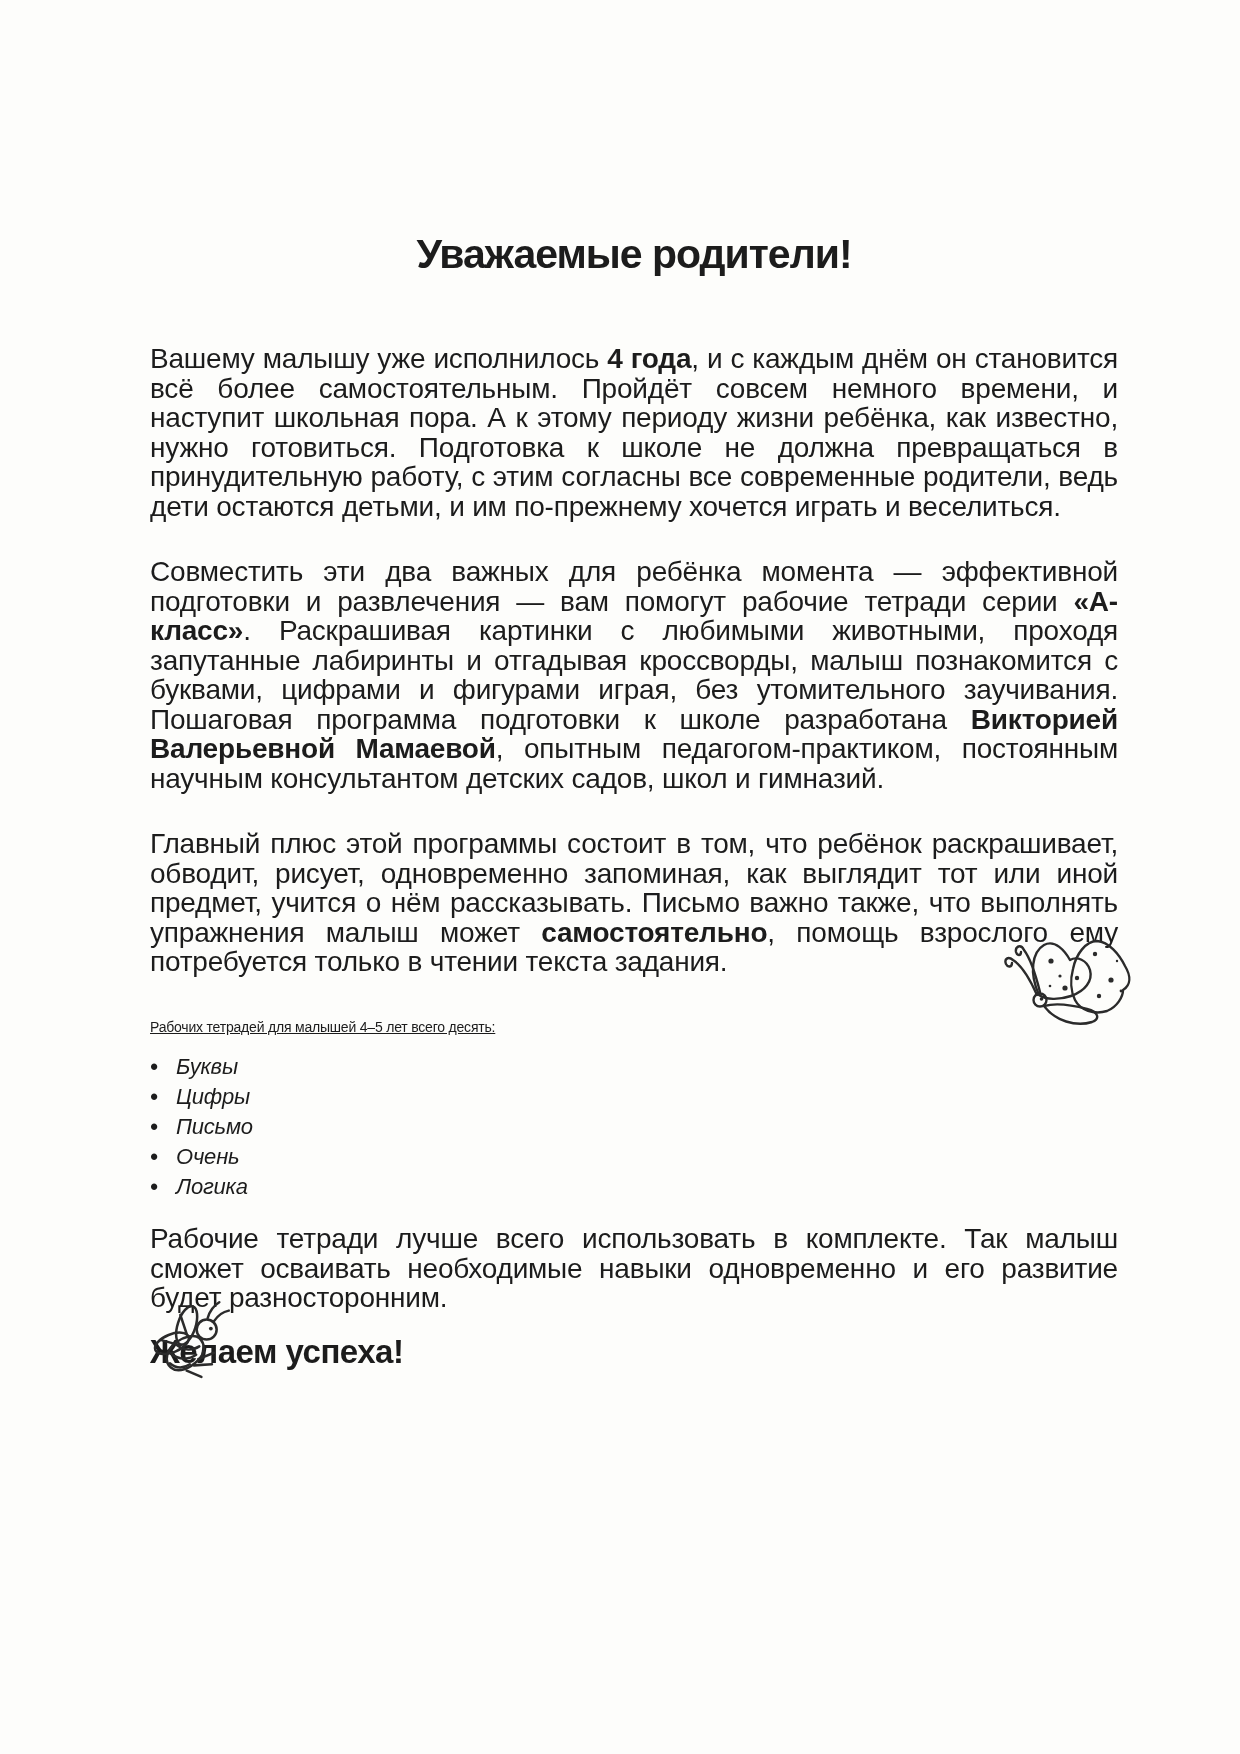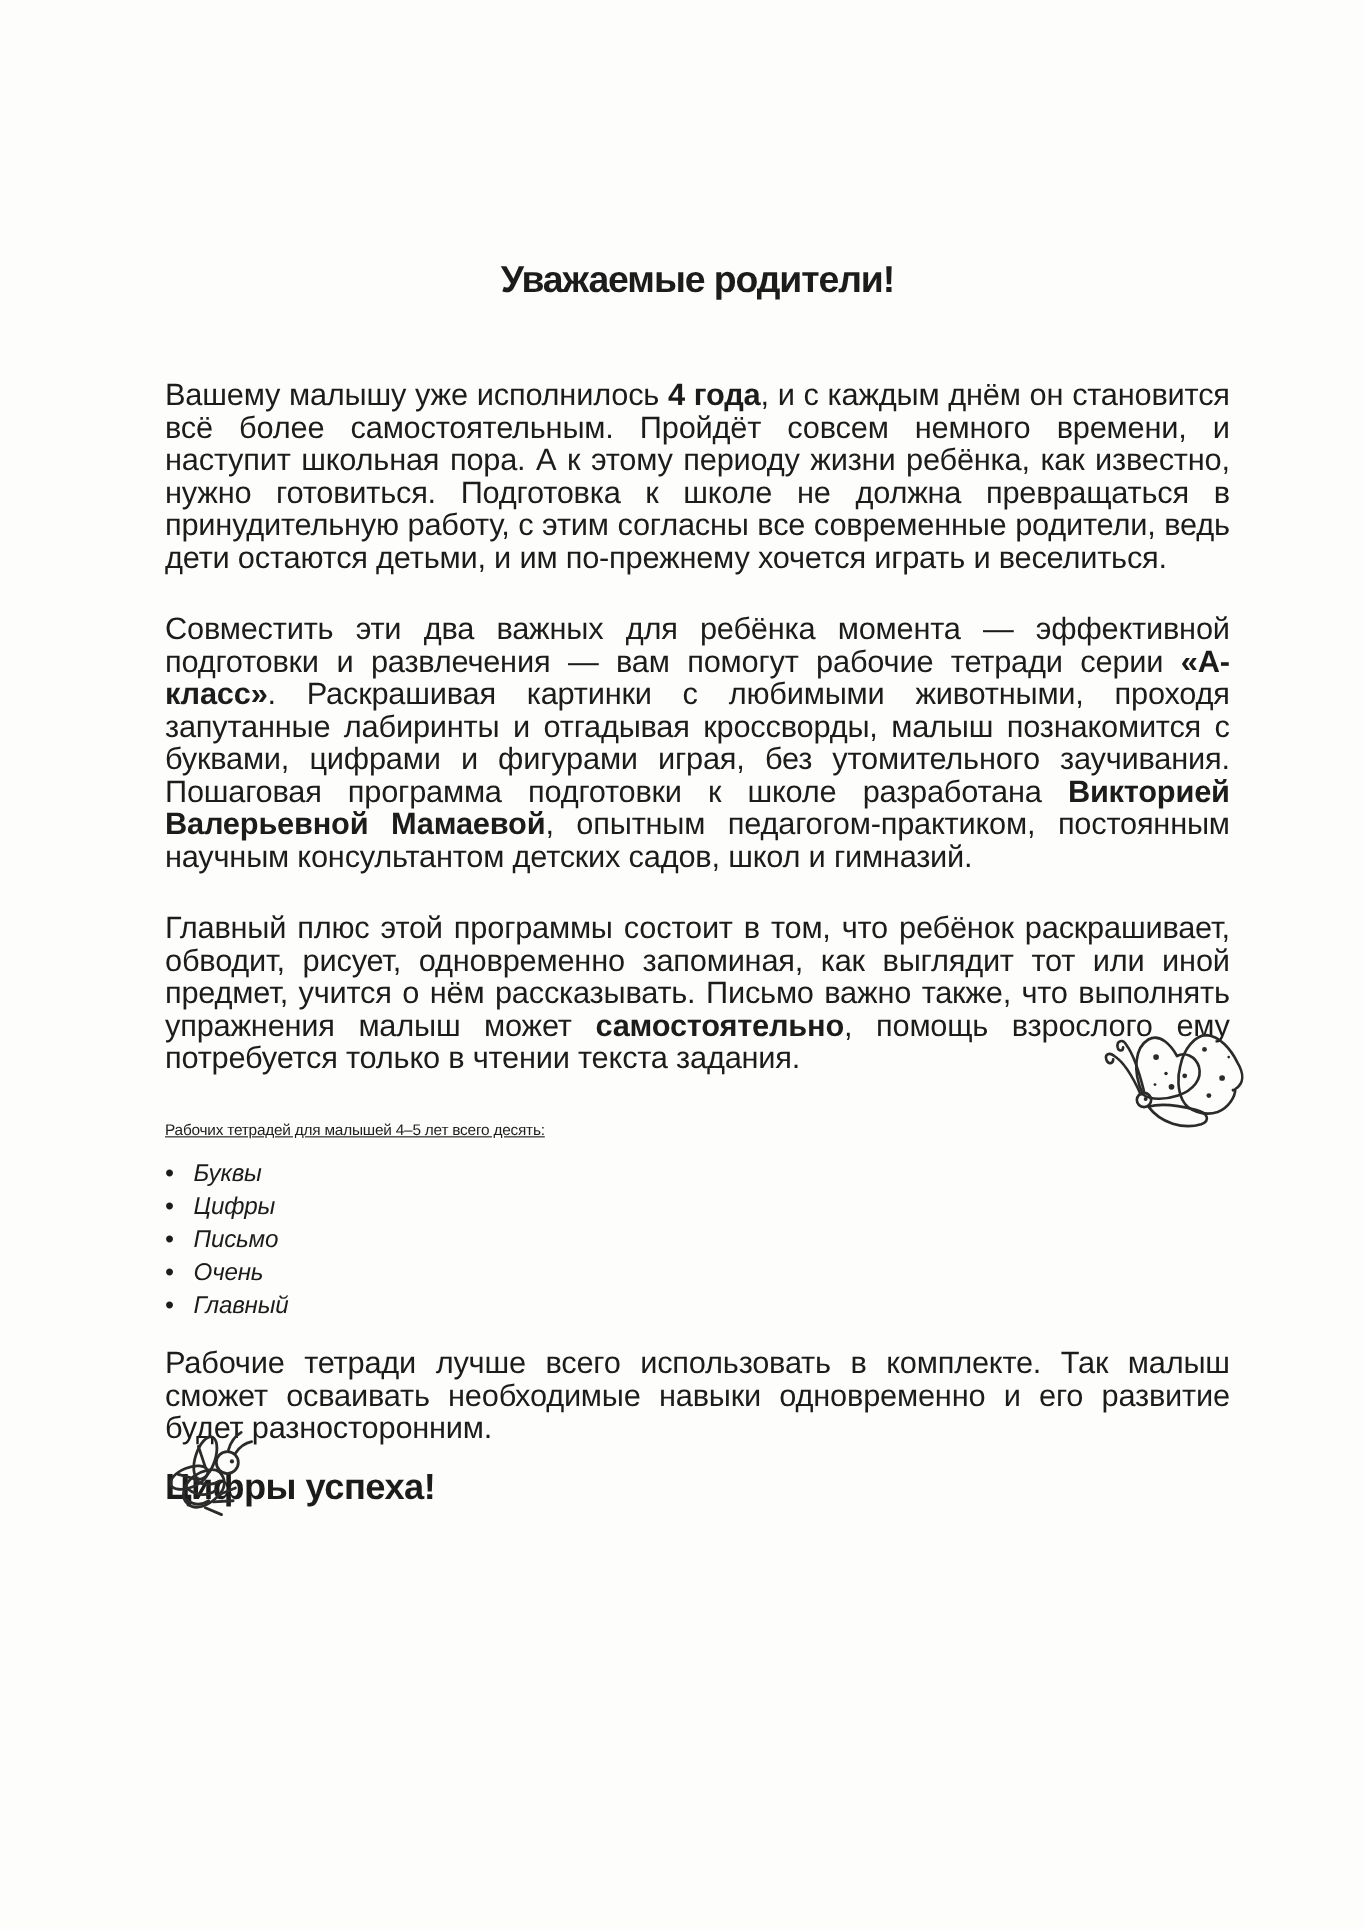--- a/index.html
+++ b/index.html
@@ -13,21 +13,21 @@
   }
   .content{
     position:absolute;
     left:150px;top:0;
     width:968px;
     padding-top:228px;
     box-sizing:content-box;
   }
   h1.doc-title{
     margin:0 0 64px 0;
-    font-size:34px;
+    font-size:41px;
     line-height:52px;
     font-weight:700;
     letter-spacing:-1px;
     text-align:center;
   }
   p.para{
     margin:0 0 36px 0;
     font-size:28px;
     line-height:29.5px;
     letter-spacing:-0.2px;
@@ -100,27 +100,27 @@
     <p class="para"><span>Главный плюс этой программы состоит в том, что ребёнок раскрашивает, обводит, рисует, одновременно запоминая, как выглядит тот или иной предмет, учится о нём рассказывать. Письмо важно также, что выполнять упражнения малыш может </span><b>самостоятельно</b><span>, помощь взрослого ему потребуется только в чтении текста задания.</span></p>
 
     <p class="list-intro">Рабочих тетрадей для малышей 4–5 лет всего десять:</p>
 
     <div class="notebook-columns">
       <ul class="col-1">
         <li><span class="bullet">•</span><span>Буквы</span></li>
         <li><span class="bullet">•</span><span>Цифры</span></li>
         <li><span class="bullet">•</span><span>Письмо</span></li>
         <li><span class="bullet">•</span><span>Очень</span></li>
-        <li><span class="bullet">•</span><span>Главный</span></li>
+        <li><span class="bullet">•</span><span>Логика</span></li>
       </ul>
     </div>
 
     <p class="para last-para">Рабочие тетради лучше всего использовать в комплекте. Так малыш сможет осваивать необходимые навыки одновременно и его развитие будет разносторонним.</p>
 
-    <p class="closing">Цифры успеха!</p>
+    <p class="closing">Желаем успеха!</p>
   </div>
 
   <svg class="butterfly" viewBox="0 0 165 108" xmlns="http://www.w3.org/2000/svg">
 
     <path class="ln" d="M64,68 C56,50 48,38 40,33 C35,29 31,32 33,37 C35,41 39,40 39,36"></path>
     <path class="ln" d="M67,65 C62,45 57,31 51,23 C48,17 42,19 43,25 C44,29 48,29 48,25"></path>
 
     <path class="ln" d="M66,68 C56,46 59,25 71,18 C82,12 92,24 97,33 C104,29 114,33 117,43 C120,54 112,64 98,69 C86,73 73,73 66,68 Z"></path>
 
     <path class="ln" d="M100,42 C103,27 113,14 124,14 C136,15 146,27 152,39 C158,49 158,58 150,63 C150,70 144,80 134,84 C121,88 107,83 102,73 C98,65 97,53 100,42 Z"></path>

